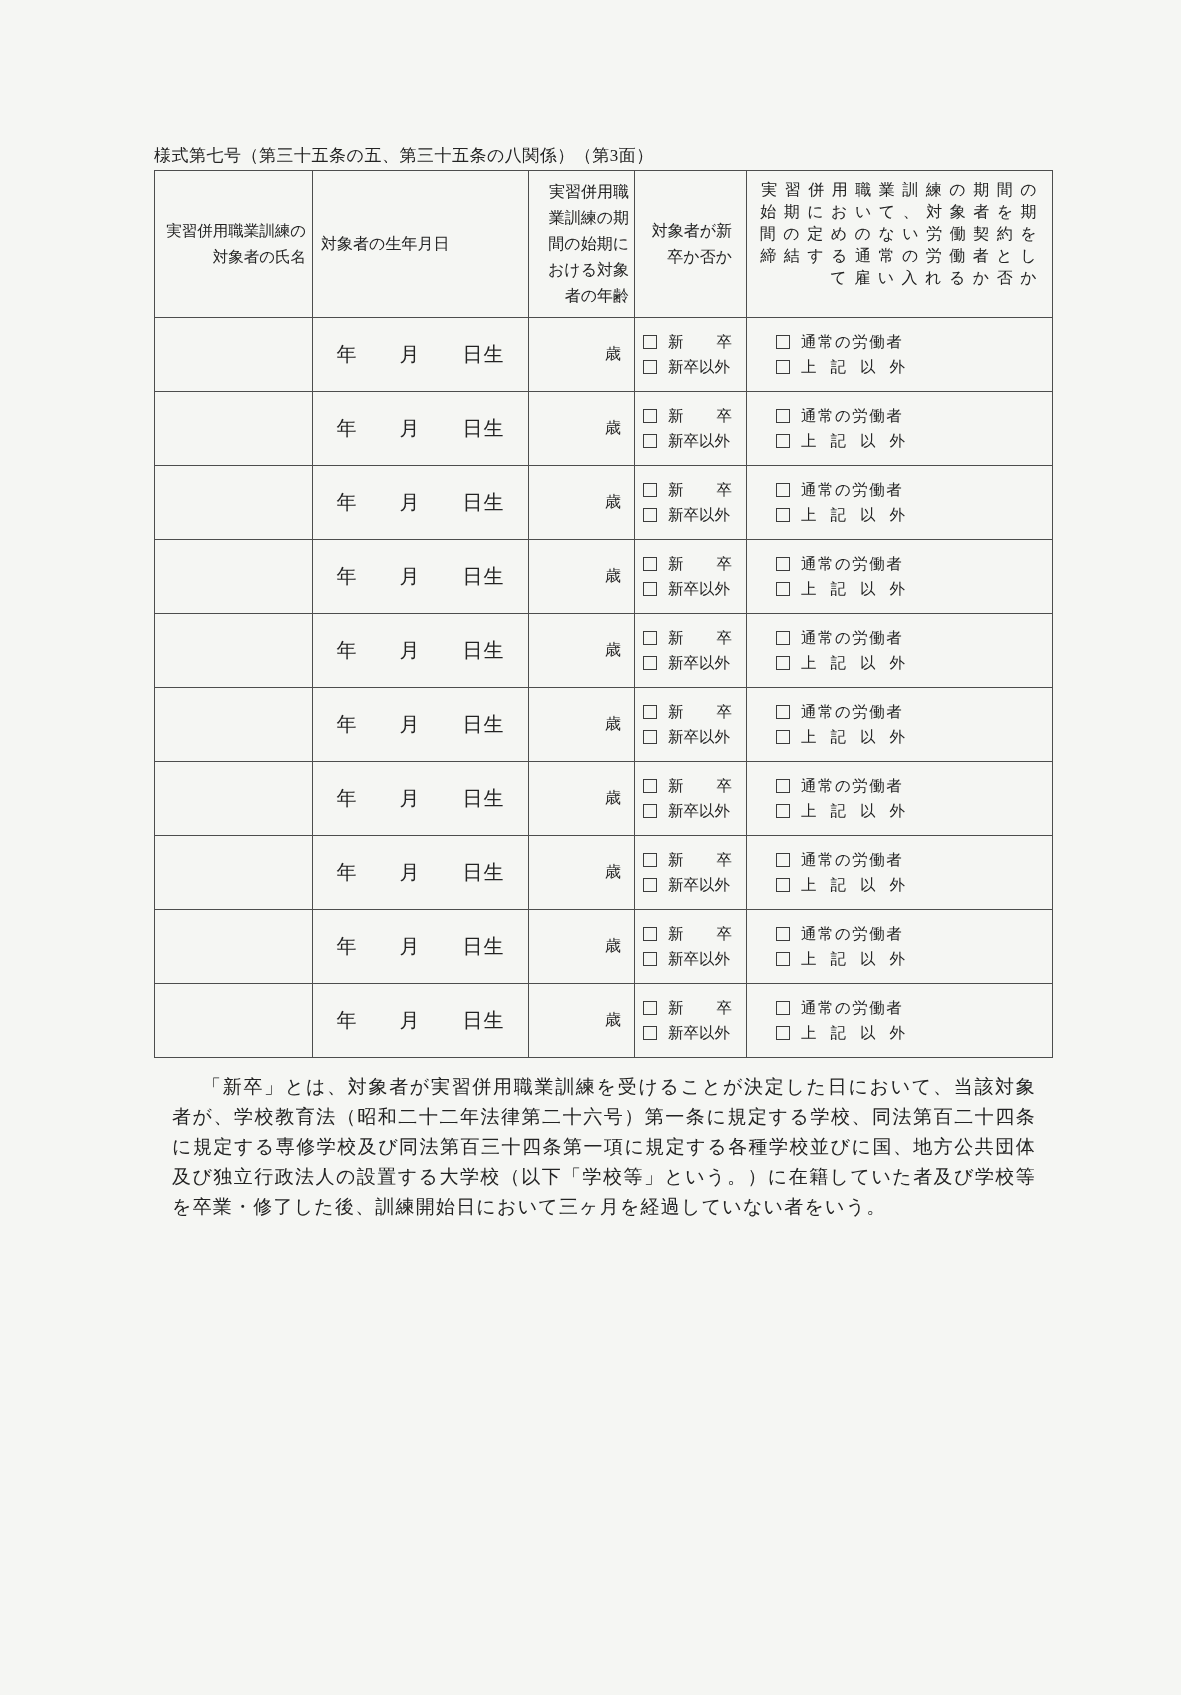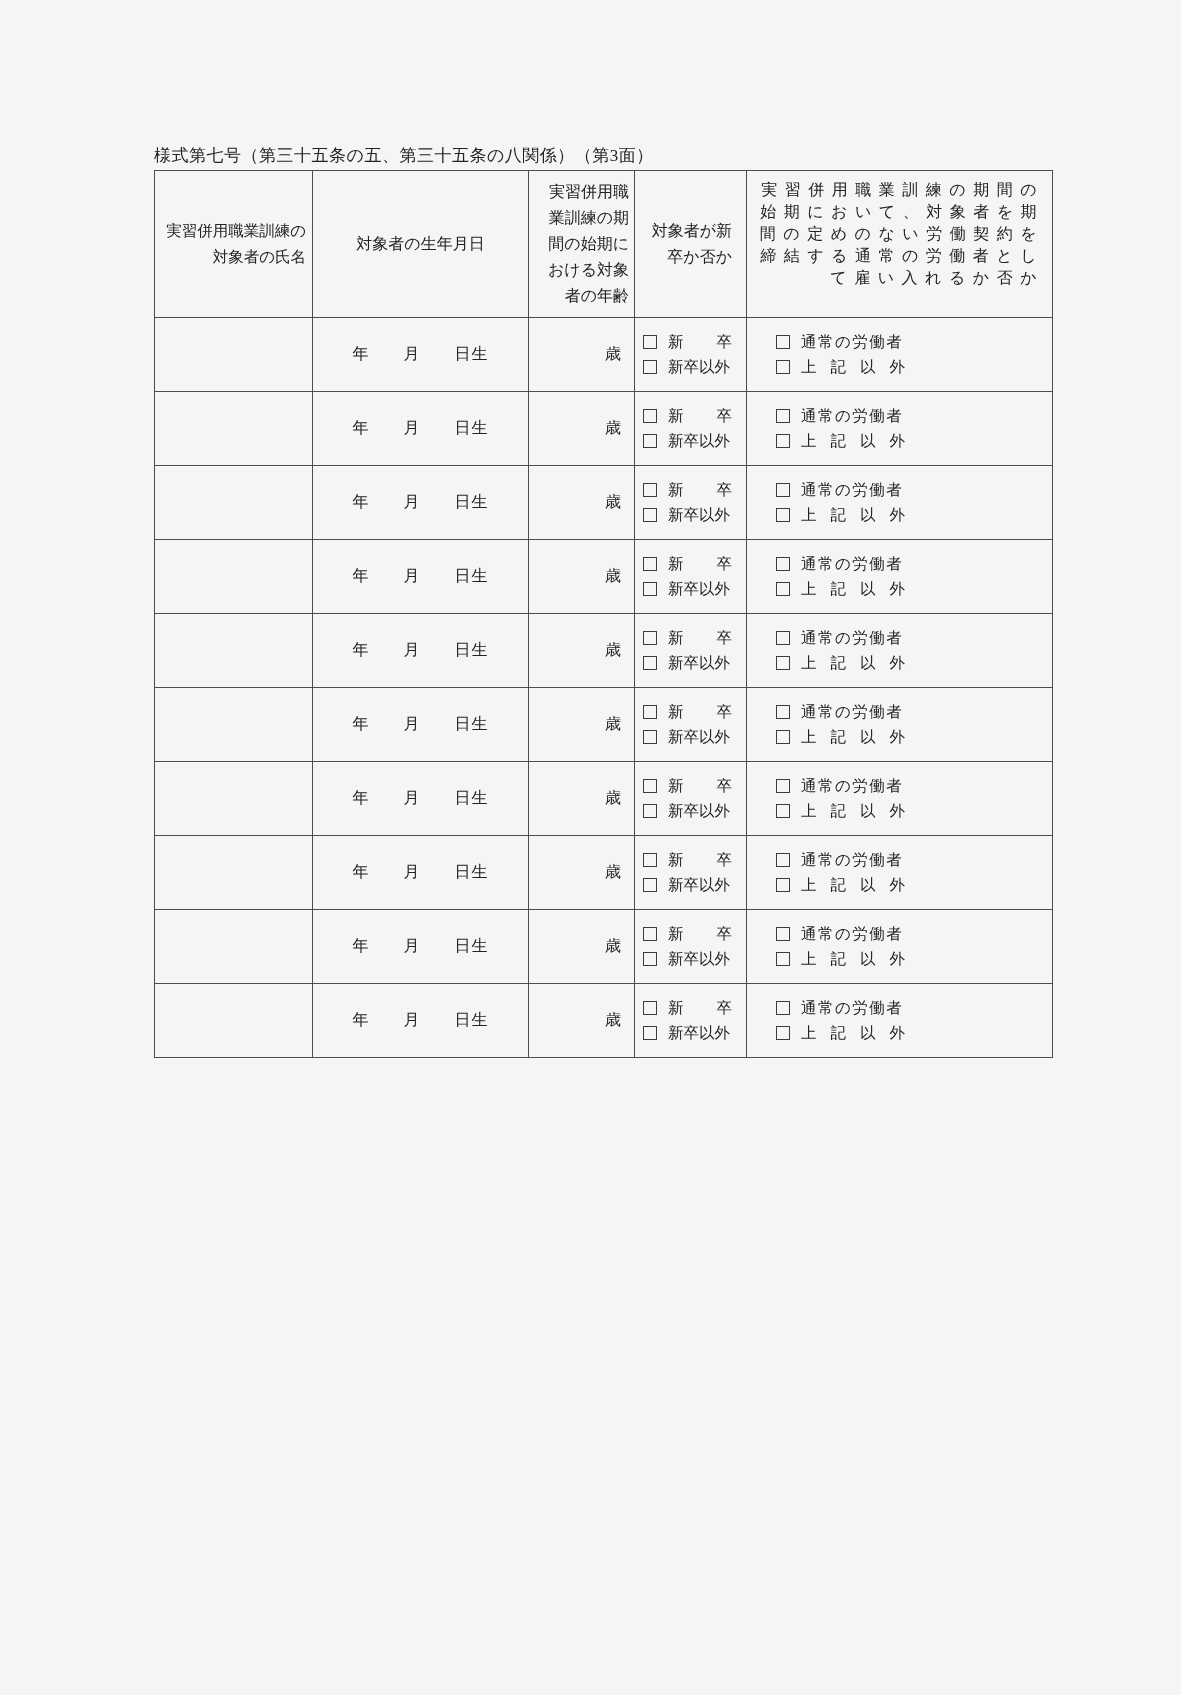--- a/index.html
+++ b/index.html
@@ -40,27 +40,27 @@
   tr.data-row { height: 74px; }
 
   th {
     font-size: 16px;
     line-height: 26px;
     text-align: right;
     vertical-align: middle;
     padding: 6px 8px;
   }
   th.h-name { font-size: 15.5px; padding: 12px 6px; }
-  th.h-birth { text-align: center; }
+  th.h-birth { text-align: left; }
   th.h-age { vertical-align: top; padding: 8px 5px; }
   th.h-newgrad { padding: 6px 14px; }
   th.h-hire { vertical-align: top; letter-spacing: 7.5px; padding: 8px 8px 0 9px; line-height: 22px; }
 
   td.c-name { }
-  td.c-birth { text-align: center; vertical-align: middle; font-size: 16px; letter-spacing: 1px; }
+  td.c-birth { text-align: center; vertical-align: middle; font-size: 20px; letter-spacing: 1px; }
   td.c-age { text-align: right; vertical-align: middle; padding-right: 13px; font-size: 16px; }
   td.c-check { vertical-align: middle; }
   td.c-newgrad { padding-left: 8px; }
   td.c-hire { padding-left: 29px; margin-left: 32px; }
 
   .opt {
     display: flex;
     align-items: center;
     gap: 11px;
     margin: 5px 0;
@@ -373,15 +373,16 @@
         <div class="opt">
           <span class="cbx"></span>
           <span class="lbl j4">上記以外</span>
         </div>
       </td>
     </tr>
   </tbody>
   </table>
 
   <div class="notes">
+    <p class="note-body">「新卒」とは、対象者が実習併用職業訓練を受けることが決定した日において、当該対象者が、学校教育法（昭和二十二年法律第二十六号）第一条に規定する学校、同法第百二十四条に規定する専修学校及び同法第百三十四条第一項に規定する各種学校並びに国、地方公共団体及び独立行政法人の設置する大学校（以下「学校等」という。）に在籍していた者及び学校等を卒業・修了した後、訓練開始日において三ヶ月を経過していない者をいう。</p>
   </div>
 
 </div>
 
 </body></html>

